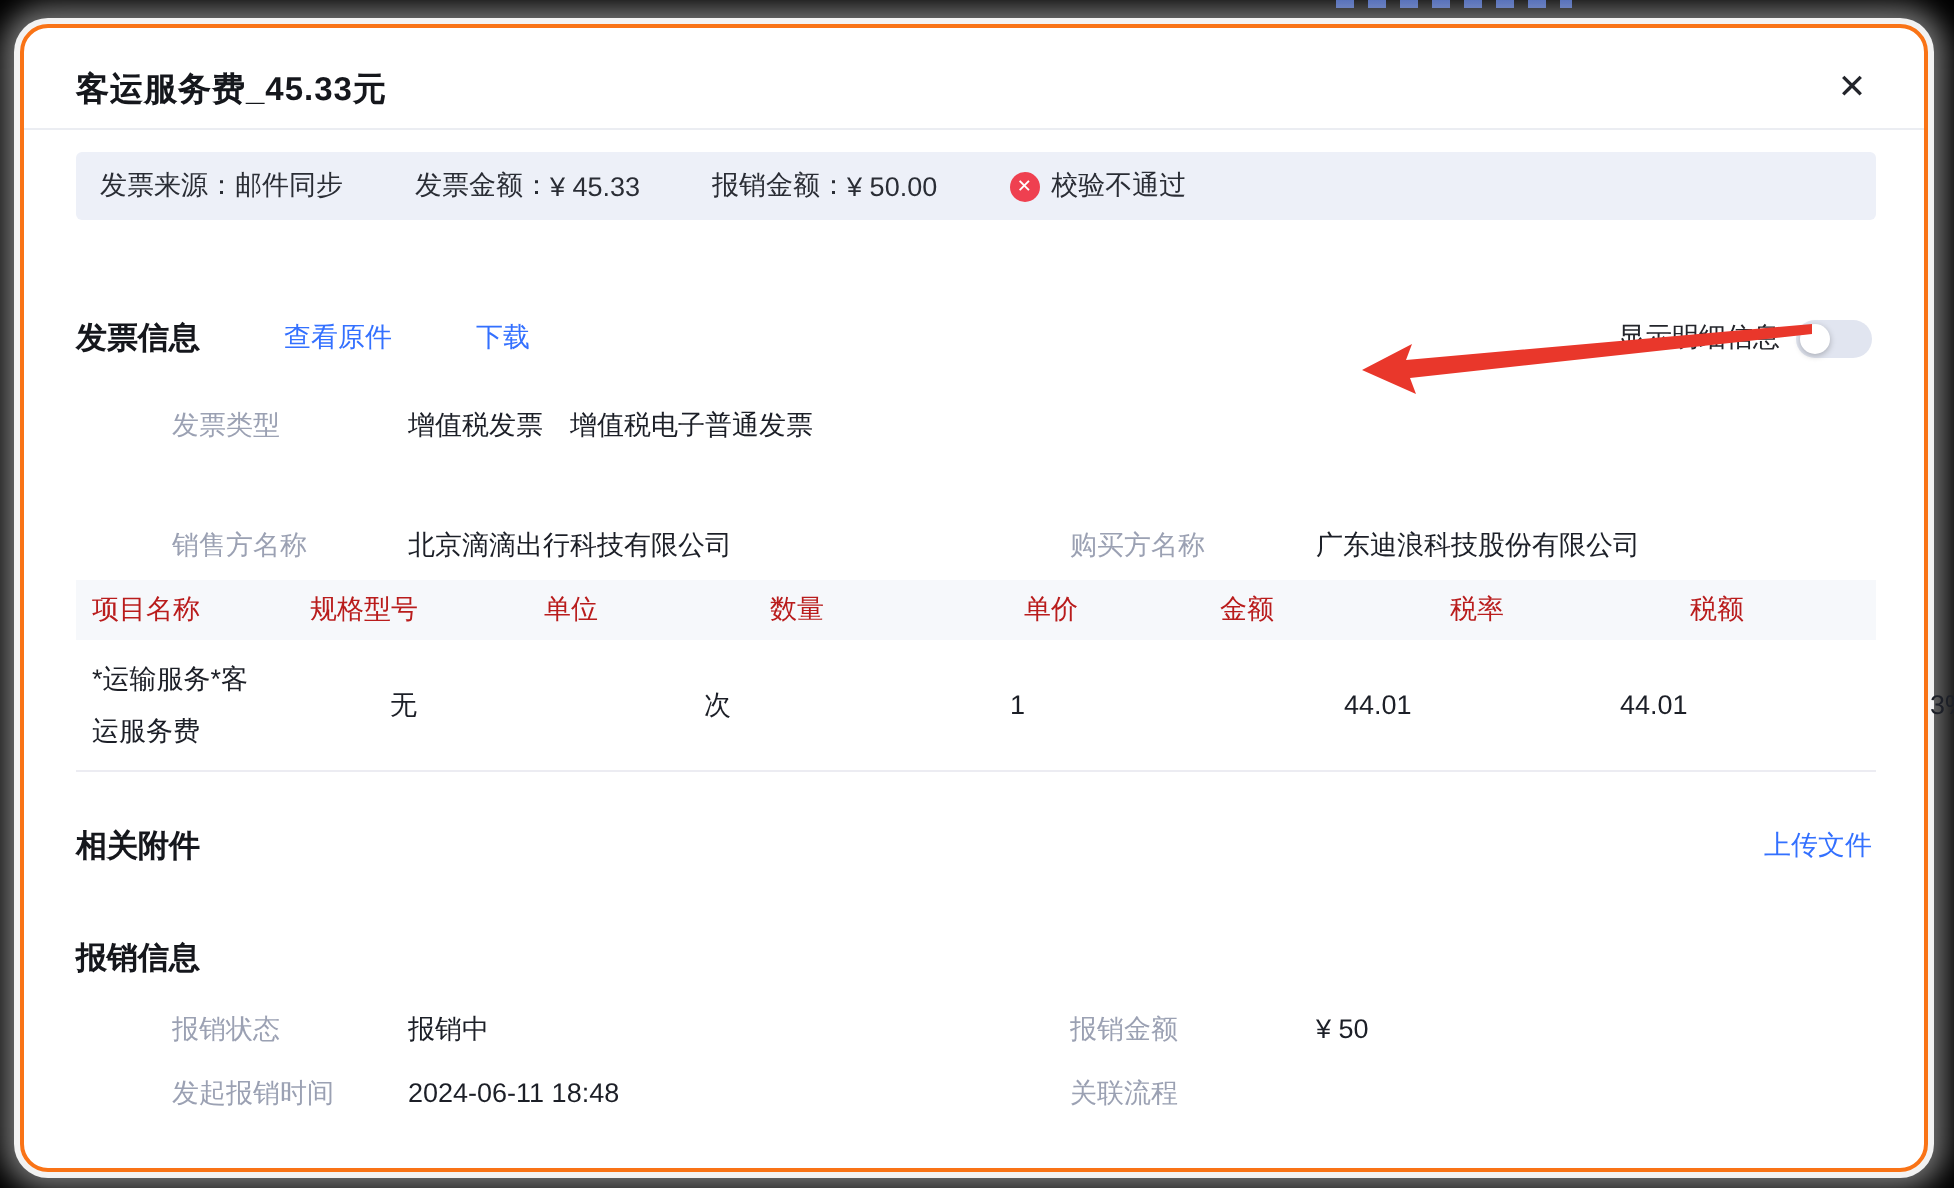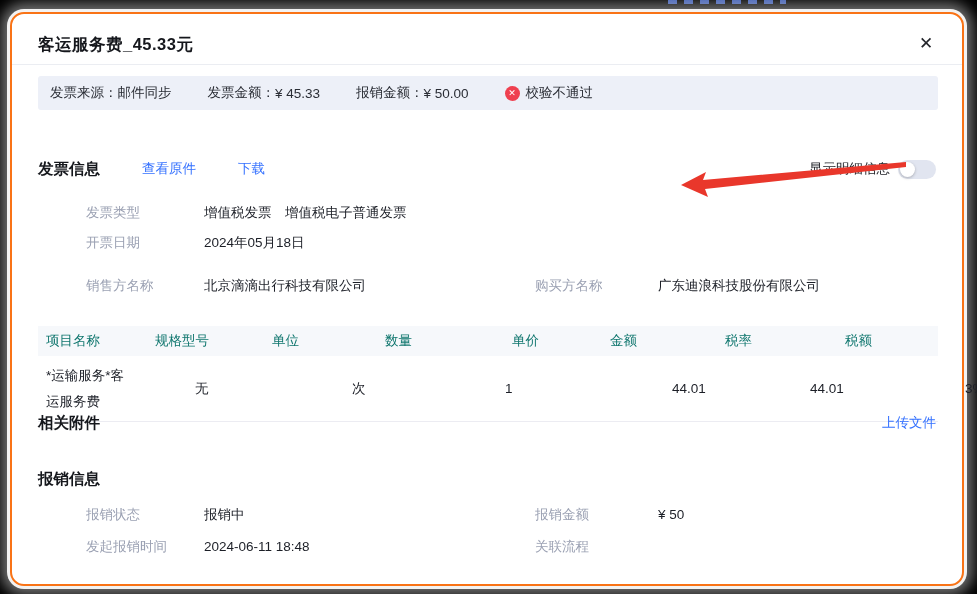--- a/index.html
+++ b/index.html
@@ -69,32 +69,32 @@
 
   
   .field-row { position:absolute; left:26px; right:26px; height:20px; font-size:13.5px; line-height:20px;margin-left:48px; }
   .f-label { position:absolute; left:0; color:#9ba1b3; }
   .f-value { position:absolute; left:118px; color:#1c1f27; }
   .f-label-r { position:absolute; left:449px; color:#9ba1b3; }
   .f-value-r { position:absolute; left:572px; color:#1c1f27; }
 
   
   .inv-table { position:absolute; left:26px; top:276px; width:900px; }
-  .t-hdr { display:flex; height:30px; align-items:center; background:#f6f8fb; color:#0f766e; font-size:13.5px;margin-top:36px; }
+  .t-hdr { display:flex; height:30px; align-items:center; background:#f6f8fb; color:#b91c1c; font-size:13.5px; }
   .t-row { display:flex; align-items:center; min-height:66px; color:#1c1f27; font-size:13.5px; border-bottom:1px solid #ececf2;gap:40px; }
   .tc { padding-left:8px; flex:0 0 auto; }
   .tc0 { width:109px; padding-right:14px; line-height:26px; }
   .tc1 { width:117px; } .tc2 { width:113px; } .tc3 { width:127px; }
   .tc4 { width:98px; }  .tc5 { width:115px; } .tc6 { width:120px; }
   .tc7 { flex:1 1 auto; }
 
   
   .sec-attach { top:398px; height:22px; }
   .sec-claim  { top:454px; height:22px; }
-  .row-type   { top:189px; } .row-date { top:219px; } .row-parties { top:262px; }
+  .row-type   { top:189px; } .row-date { top:219px; } .row-parties { top:249px; }
   .row-claim1 { top:491px; } .row-claim2 { top:523px; }
 
   
   .val-popup {
     position:absolute; left:425px; top:111px; width:270px; height:132px;
     background:#fff; border-radius:6px; z-index:5;
     box-shadow:0 3px 18px rgba(31,35,41,.16), 0 0 2px rgba(31,35,41,.08);
     padding:9px 0; 
   }
   .val-caret {
@@ -144,24 +144,20 @@
       <span class="toggle-label">显示明细信息</span>
       <span class="toggle">
           <span class="knob"></span>
         </span>
     </span>
   </div>
 
   <div class="field-row row-type">
     <span class="f-label">发票类型</span>
     <span class="f-value">增值税发票　增值税电子普通发票</span>
-  </div>
-  <div class="field-row row-date">
-    <span class="f-label">开票日期</span>
-    <span class="f-value">2024年05月18日</span>
   </div>
   <div class="field-row row-parties">
     <span class="f-label">销售方名称</span>
     <span class="f-value">北京滴滴出行科技有限公司</span>
     <span class="f-label-r">购买方名称</span>
     <span class="f-value-r">广东迪浪科技股份有限公司</span>
   </div>
 
   <div class="inv-table">
     <div class="t-hdr">

